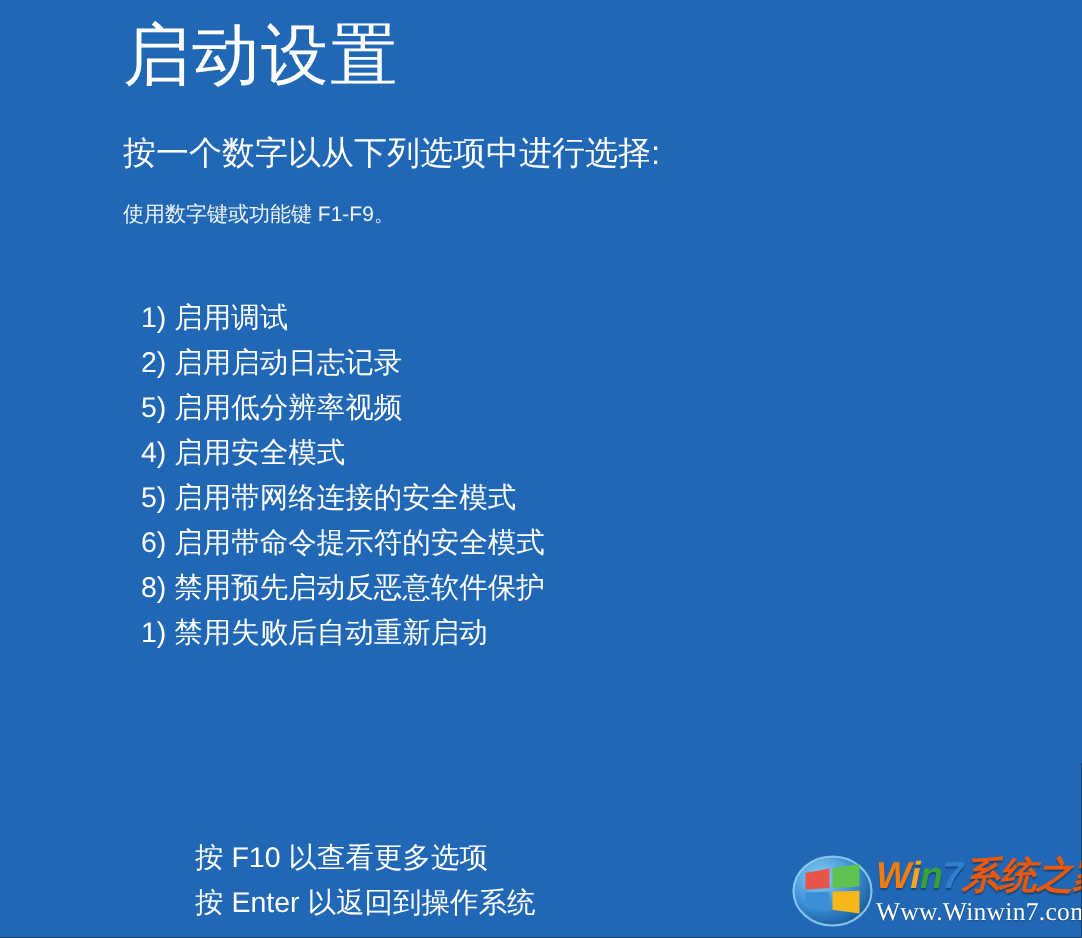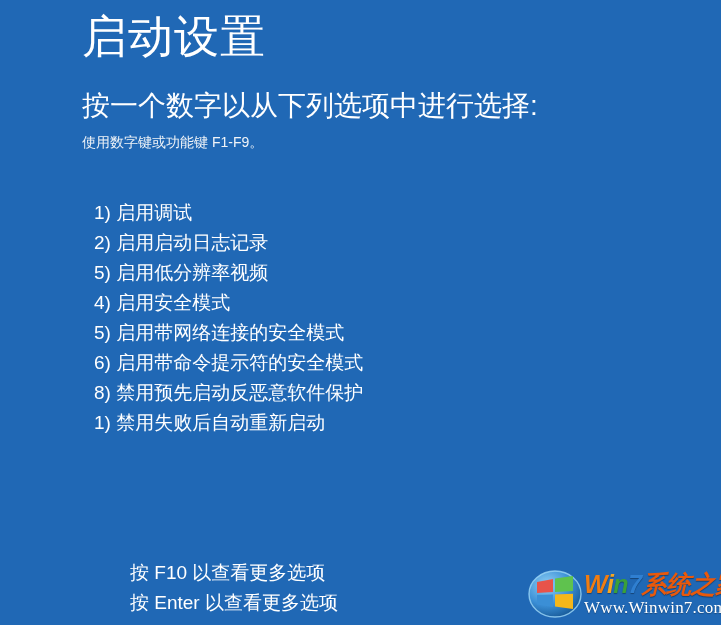--- a/index.html
+++ b/index.html
@@ -29,21 +29,21 @@
     line-height: 1.15;
     color: #ffffff;
     white-space: nowrap;
   }
 
   
   .subtitle {
     position: absolute;
     left: 82px;
     top: 88px;
-    font-size: 28px;
+    font-size: 22px;
     font-weight: 400;
     line-height: 1.3;
     color: #ffffff;
     white-space: nowrap;
   }
 
   
   .hint {
     position: absolute;
     left: 82px;
@@ -154,21 +154,21 @@
     <li class="option-item">5) 启用低分辨率视频</li>
     <li class="option-item">4) 启用安全模式</li>
     <li class="option-item">5) 启用带网络连接的安全模式</li>
     <li class="option-item">6) 启用带命令提示符的安全模式</li>
     <li class="option-item">8) 禁用预先启动反恶意软件保护</li>
     <li class="option-item">1) 禁用失败后自动重新启动</li>
   </ul>
 
   <div class="footer">
     <div class="footer-line">按 F10 以查看更多选项</div>
-    <div class="footer-line">按 Enter 以查看更多选项</div>
+    <div class="footer-line">按 Enter 以返回到操作系统</div>
   </div>
 
   <div class="watermark">
     <div class="wm-orb">
       <svg width="54" height="48" viewBox="0 0 54 48">
         <defs>
           <radialGradient id="orbg" cx="35%" cy="30%" r="80%">
             <stop offset="0%" stop-color="#8fd0f5"></stop>
             <stop offset="55%" stop-color="#3b8fd6"></stop>
             <stop offset="100%" stop-color="#12528f"></stop>

